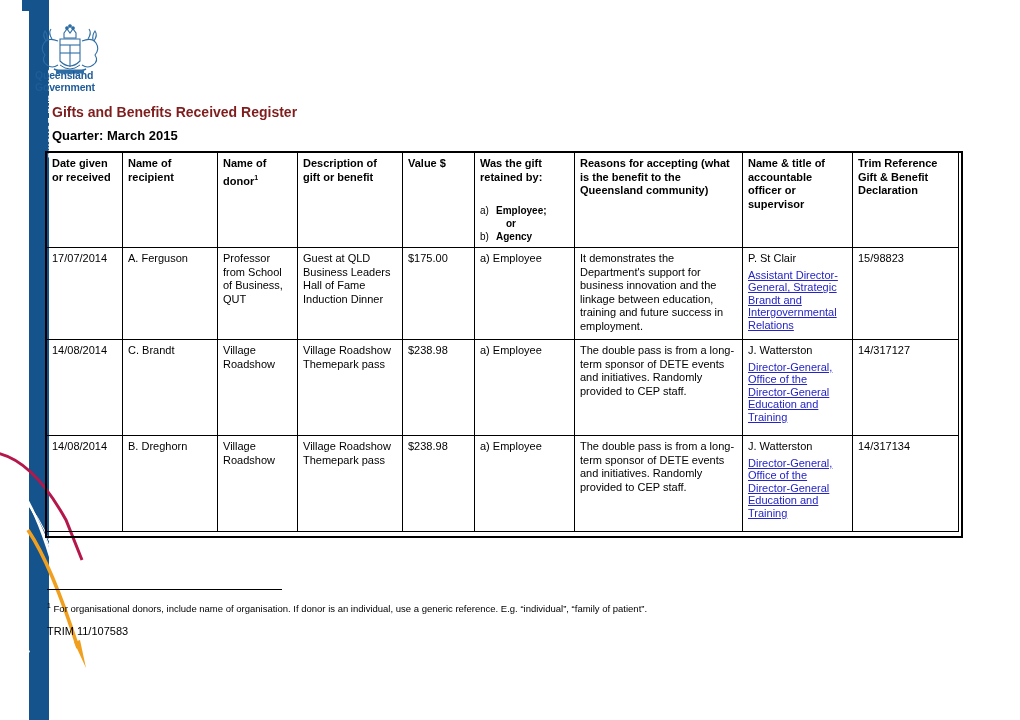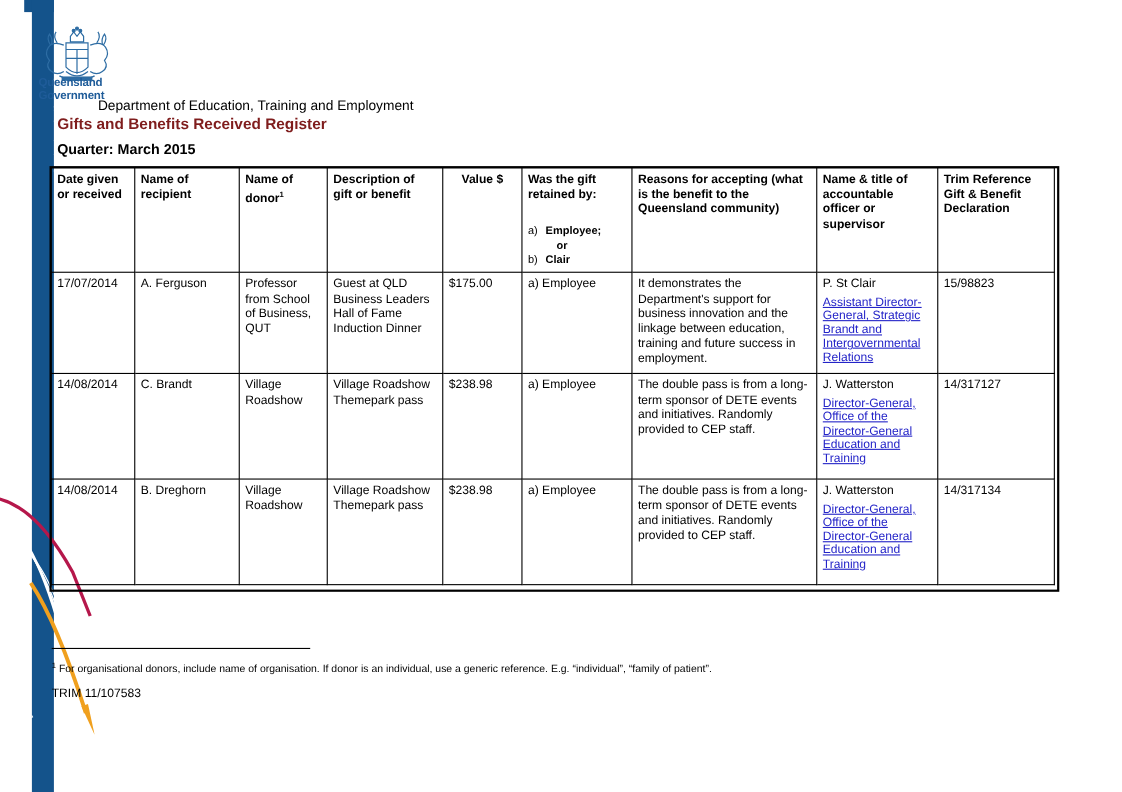--- a/index.html
+++ b/index.html
@@ -259,21 +259,20 @@
 
       <path d="M20 48 Q36 56 52 48" stroke-width="1.4"></path>
     </g>
     <rect x="22" y="48.5" width="28" height="4" fill="#2E6DA4"></rect>
     <path d="M26 44 Q36 52 46 44" fill="none" stroke="#2E6DA4" stroke-width="1"></path>
   </svg>
   <div class="logo-wordmark">
     <div>Queensland</div>
     <div>Government</div>
   </div>
-  <div class="dept-name">Department of Education, Training and Employment</div>
 </div>
 
 <div class="doc-title">Gifts and Benefits Received Register</div>
 <div class="doc-quarter">Quarter: March 2015</div>
 
 <div class="outer-frame"></div>
 <table id="register-table">
   <colgroup>
     <col style="width:76px">
     <col style="width:95px">
@@ -284,27 +283,27 @@
     <col style="width:168px">
     <col style="width:110px">
     <col style="width:106px">
   </colgroup>
   <thead>
     <tr>
       <th>Date given or received</th>
       <th>Name of recipient</th>
       <th><span>Name of donor</span><sup>1</sup></th>
       <th>Description of gift or benefit</th>
-      <th style="text-align:center">Value $</th>
+      <th style="">Value $</th>
       <th>
         <div>Was the gift retained by:</div>
         <div class="hdr-sub">
           <span class="itm"><span class="lbl">a)</span><span class="val">Employee;</span></span>
           <span class="cont">or</span>
-          <span class="itm"><span class="lbl">b)</span><span class="val">Clair</span></span>
+          <span class="itm"><span class="lbl">b)</span><span class="val">Agency</span></span>
         </div>
       </th>
       <th>Reasons for accepting (what is the benefit to the Queensland community)</th>
       <th>Name &amp; title of accountable officer or supervisor</th>
       <th>Trim Reference Gift &amp; Benefit Declaration</th>
     </tr>
   </thead>
   <tbody>
     <tr style="height:92px">
       <td>17/07/2014</td>

